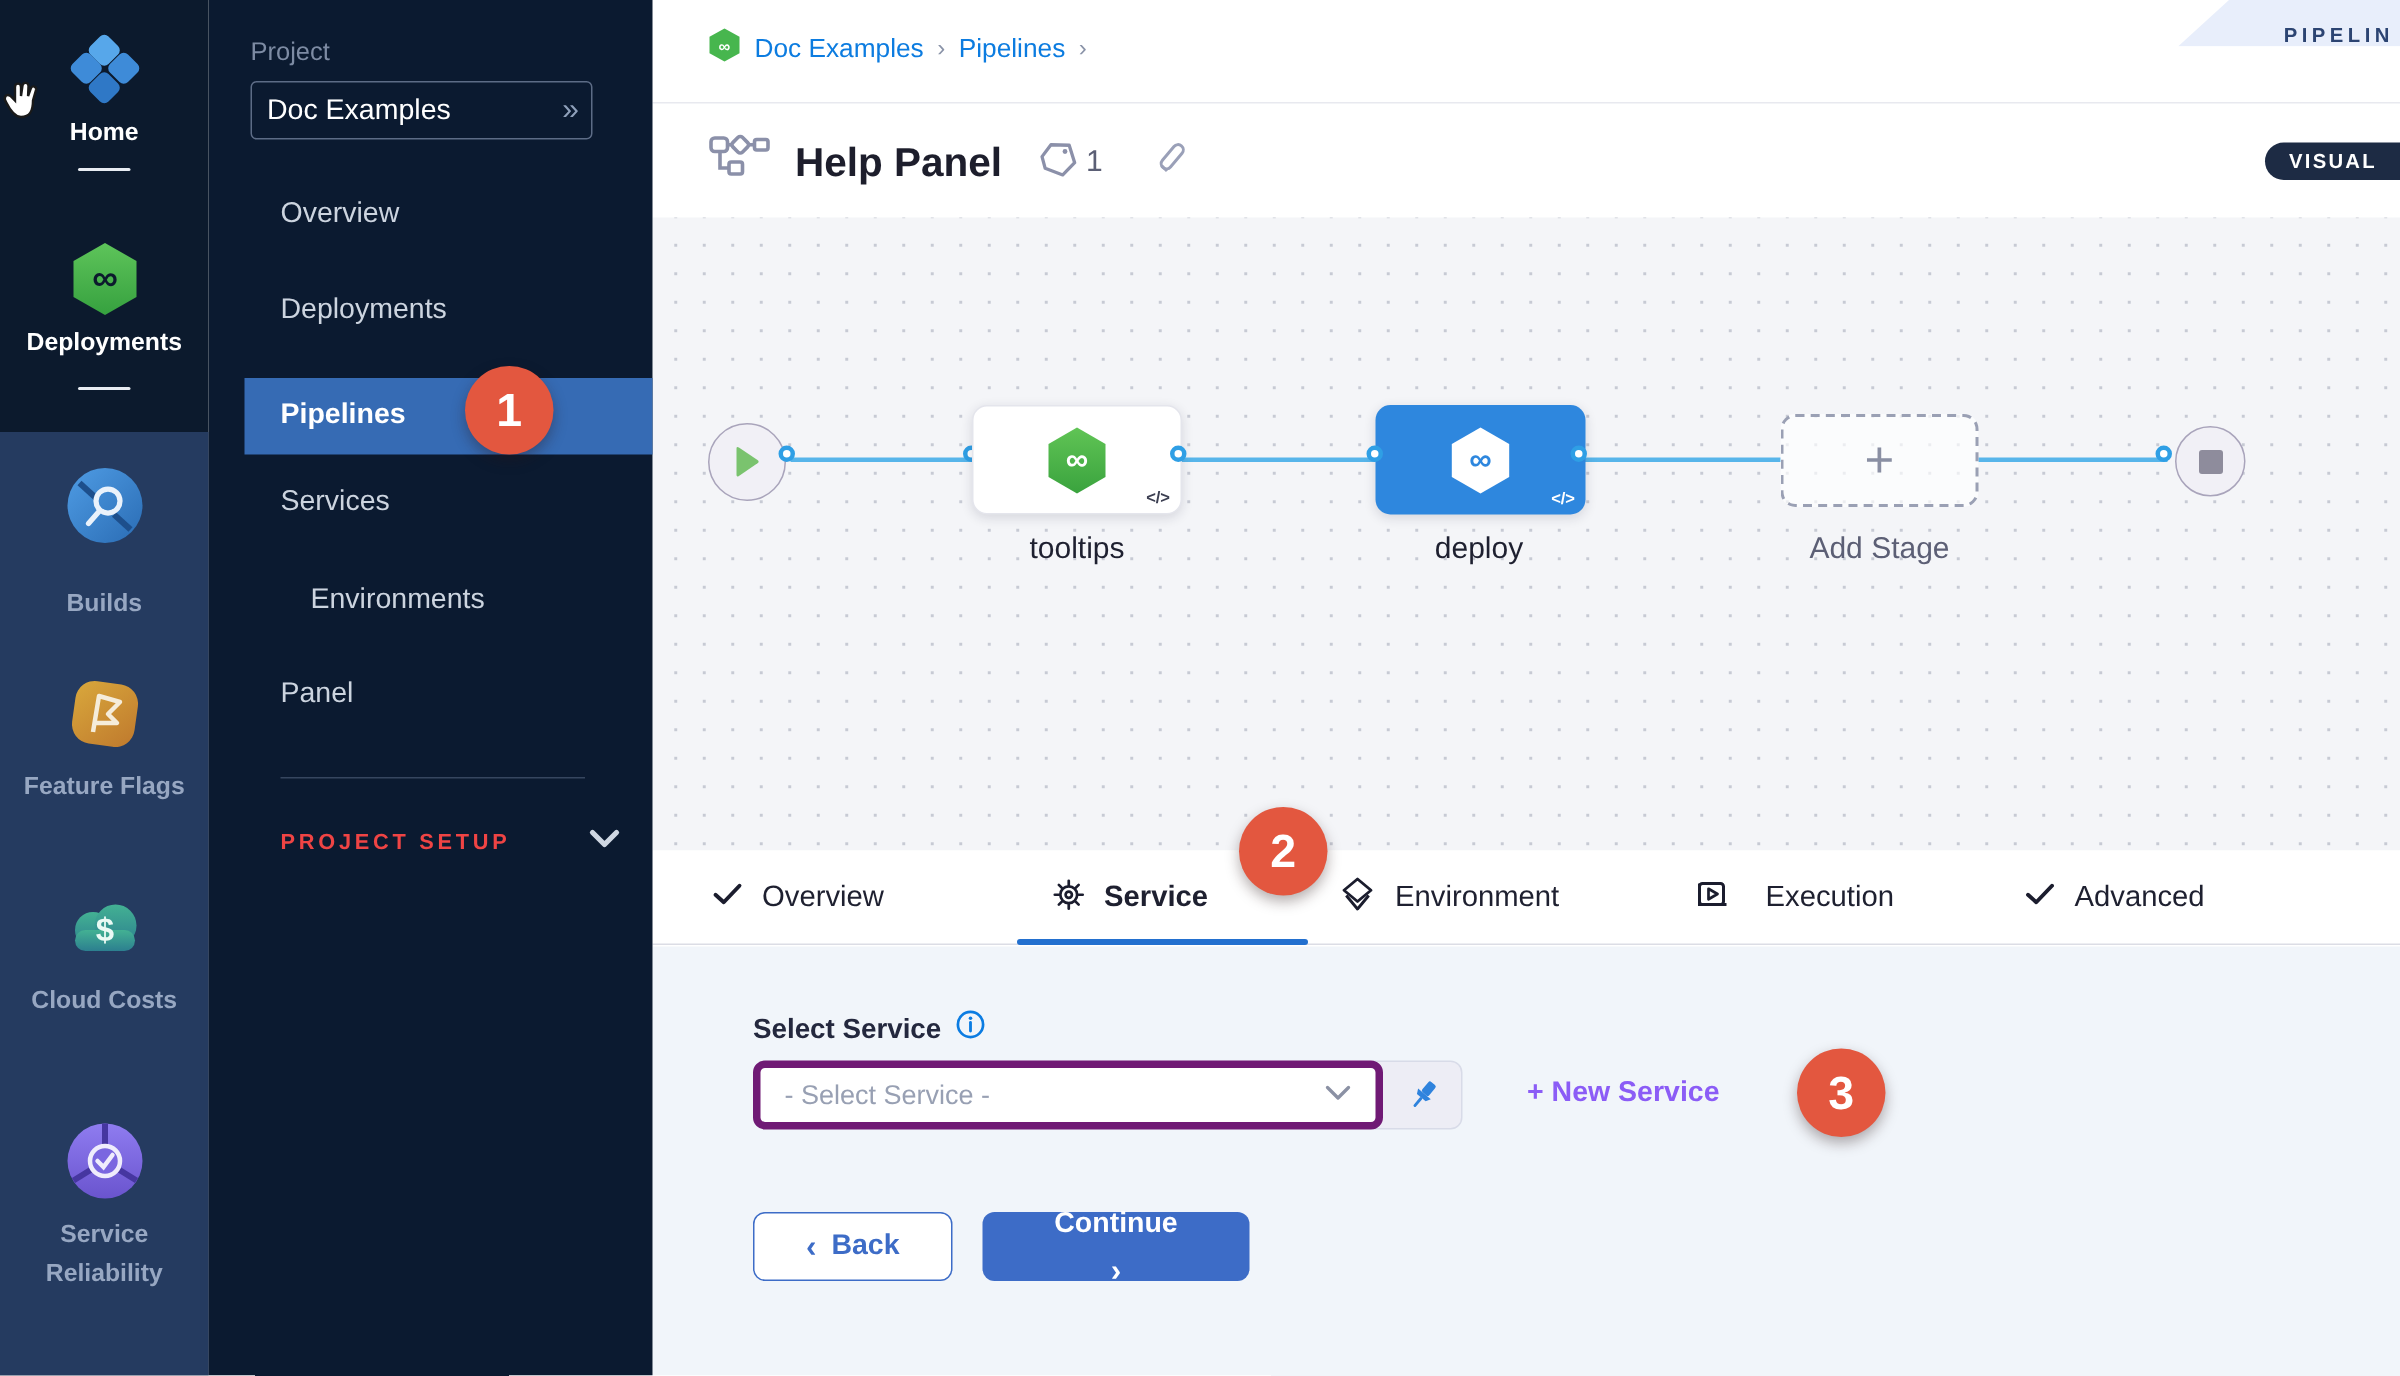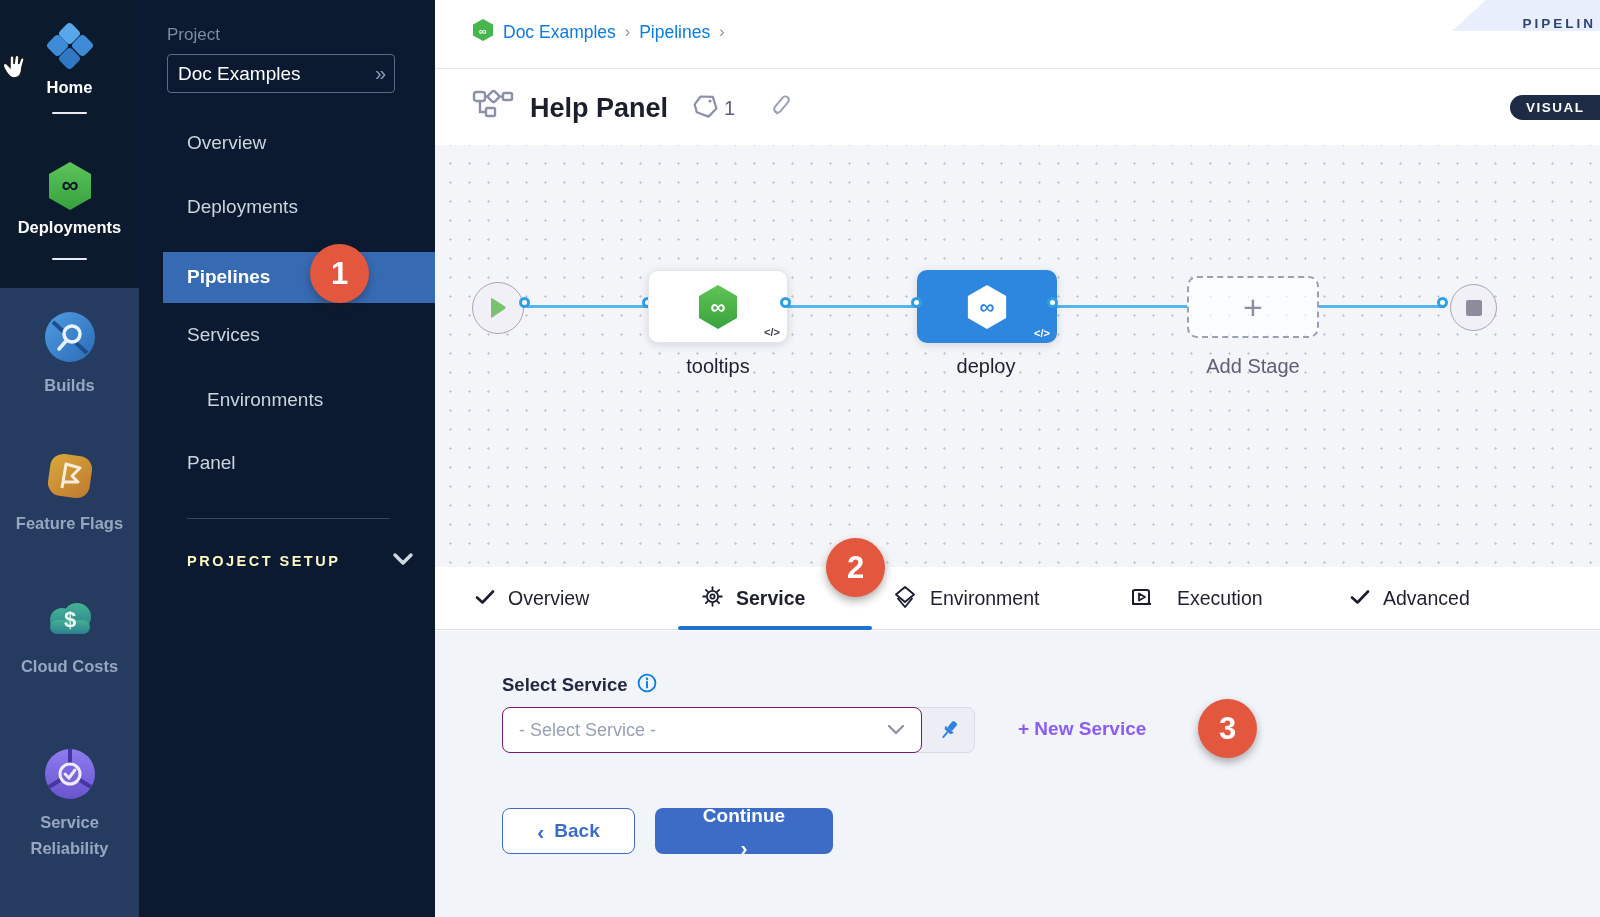--- a/index.html
+++ b/index.html
@@ -20,21 +20,21 @@
   #panel { left:139px; top:0; width:296px; height:917px; background:#0b1a30; z-index:4; }
   .panel-section-label { position:absolute; left:28px; top:25px; font-size:17px; color:#7d8ba3; }
   .project-box { position:absolute; left:28px; top:54px; width:228px; height:39px; border:1px solid #5d6c86; border-radius:4px; display:flex; align-items:center; padding:0 10px; }
   .project-box .name { color:#fff; font-size:19px; flex:1; }
   .project-box .chev { color:#8fa0ba; font-size:20px; letter-spacing:-2px; }
   .nav-item { position:absolute; left:48px; font-size:19px; color:#ccd4df; cursor:pointer; }
   .nav-active-bar { position:absolute; left:24px; top:252px; width:272px; height:51px; background:#366bb4; }
   .nav-active-bar .nav-item-label { position:absolute; left:24px; top:14px; font-size:19px; color:#fff; font-weight:600; }
   .panel-divider { position:absolute; left:48px; top:518px; width:203px; height:1px; background:#36465f; }
   .setup-row { position:absolute; left:48px; top:552px; display:flex; align-items:center; gap:52px; }
-  .setup-label { font-size:14.5px; font-weight:700; letter-spacing:2.5px; color:#fef9c3; }
+  .setup-label { font-size:14.5px; font-weight:700; letter-spacing:2.5px; color:#ef4444; }
 
   
   #main { left:435px; top:0; width:1165px; height:917px; background:#fff; }
 
   .crumb-row { position:absolute; left:37px; top:18px; display:flex; align-items:center; gap:9px; }
   .crumb-link { color:#0c7ce0; font-size:17.5px; cursor:pointer; }
   .crumb-sep { color:#8a93a8; font-size:16px; }
   .banner { position:absolute; right:0; top:0; width:148px; height:31px; background:#e8eefb; clip-path:polygon(34px 0, 100% 0, 100% 100%, 0 100%, 34px 0); display:flex; align-items:flex-end; justify-content:flex-end; padding-right:4px; }
   .banner span { font-size:13.5px; font-weight:700; letter-spacing:3px; color:#2c4472; }
   .header-divider { position:absolute; left:0; top:68px; width:1165px; height:1px; background:#e8e9ef; }
@@ -69,21 +69,21 @@
   #tabbar { position:absolute; left:0; top:567px; width:1165px; height:63px; background:#fff; border-bottom:1px solid #dcdde5; }
   .tab { position:absolute; top:0; height:63px; display:flex; align-items:center; gap:13px; cursor:pointer; }
   .tab-label { font-size:19.5px; color:#1e2030; }
   .tab-label.active { font-weight:700; }
   .tab-underline { position:absolute; left:243px; top:59px; width:194px; height:4px; background:#2370cf; border-radius:2px; }
 
   
   #form-area { position:absolute; left:0; top:631px; width:1165px; height:286px; background:#f1f5fa; }
   .field-label-row { position:absolute; left:67px; top:42px; display:flex; align-items:center; gap:10px; }
   .field-label { font-size:18.5px; font-weight:700; color:#24283e; }
-  .select-box { position:absolute; left:67px; top:76px; width:420px; height:46px; background:#fff; border:1px solid #701a75; border-radius:8px; display:flex; align-items:center; padding:0 16px; z-index:2; }
+  .select-box { position:absolute; left:67px; top:76px; width:420px; height:46px; background:#fff; border:5px solid #701a75; border-radius:8px; display:flex; align-items:center; padding:0 16px; z-index:2; }
   .select-value { flex:1; font-size:18px; color:#98a0b3; }
   .pin-seg { position:absolute; left:480px; top:76px; width:60px; height:46px; background:#ededf5; border:1px solid #d8dbe8; border-radius:0 8px 8px 0; display:flex; align-items:center; justify-content:center; padding-left:8px; }
   .new-service { position:absolute; left:583px; top:87px; font-size:19px; font-weight:700; color:#8b5cf6; cursor:pointer; }
   .btn-row { position:absolute; left:67px; top:177px; display:flex; gap:20px; }
   .btn { height:46px; border-radius:8px; display:flex; align-items:center; justify-content:center; gap:10px; font-size:19px; font-weight:700; cursor:pointer; }
   .btn.secondary { width:133px; background:#fff; border:1.7px solid #3d6cc7; color:#3d6cc7; }
   .btn.primary { width:178px; background:#3d6cc7; border:none; color:#fff;flex-direction:column; }
   .btn .g { font-size:21px; font-weight:700; line-height:1; }
 
   
@@ -139,21 +139,21 @@
               <stop offset="1" stop-color="#2a6cb4"></stop>
             </linearGradient>
           </defs>
         <circle cx="29" cy="29" r="25" fill="url(#blu)"></circle>
         <line x1="12" y1="14" x2="23" y2="24" stroke="#1d4f8c" stroke-width="4"></line>
         <line x1="35" y1="35" x2="46" y2="45" stroke="#1d4f8c" stroke-width="4"></line>
         <circle cx="31" cy="26" r="8" fill="none" stroke="#eaf2fb" stroke-width="3.5"></circle>
         <line x1="25" y1="33" x2="18" y2="41" stroke="#eaf2fb" stroke-width="3.5" stroke-linecap="round"></line>
       </svg>
     </span>
-    <div class="rail-label dim" style="margin-top:6px;text-align:center;">Builds</div>
+    <div class="rail-label dim" style="margin-top:22px;text-align:center;">Builds</div>
   </div>
 
   <div class="rail-item" style="top:448px;">
     <span class="rail-ic">
       <svg width="56" height="56" viewBox="0 0 56 56">
         <defs>
             <linearGradient id="gld" x1="0" y1="0" x2="1" y2="1">
               <stop offset="0" stop-color="#d9a83c"></stop>
               <stop offset="1" stop-color="#bf792d"></stop>
             </linearGradient>

